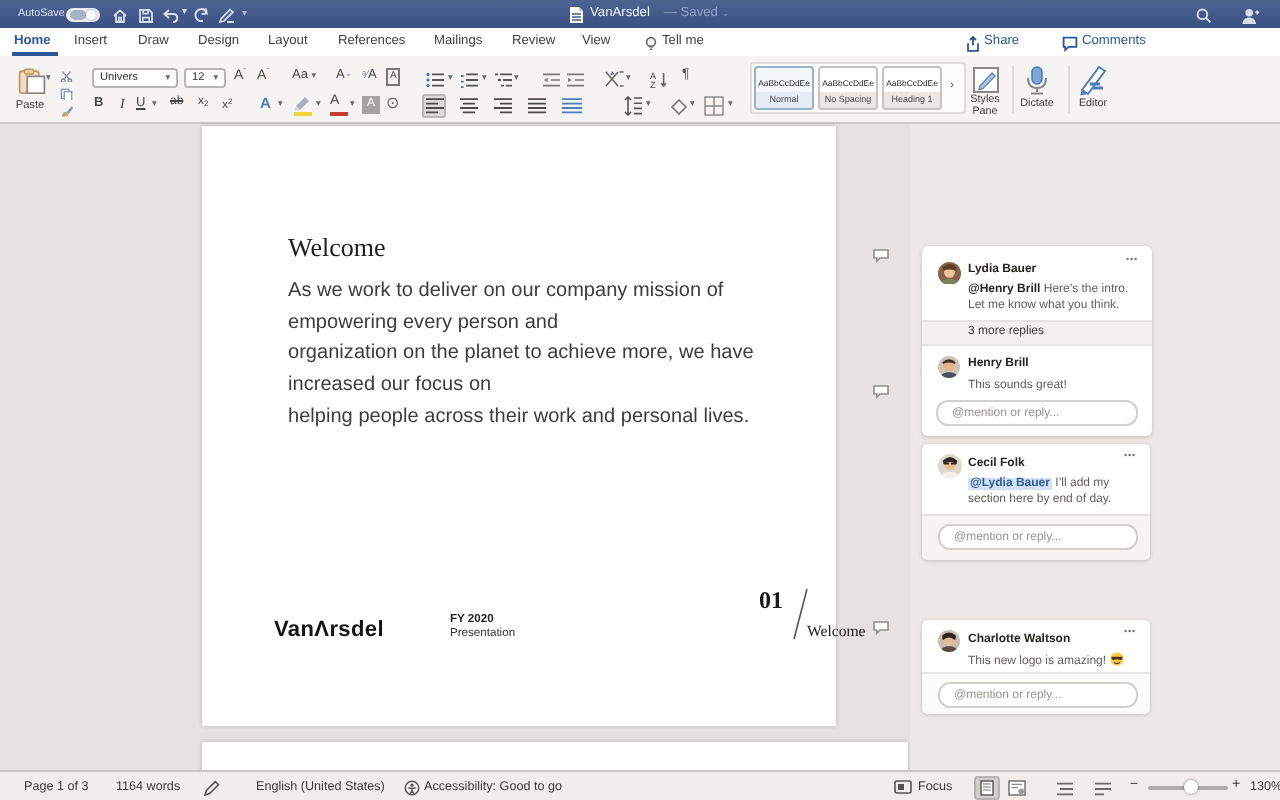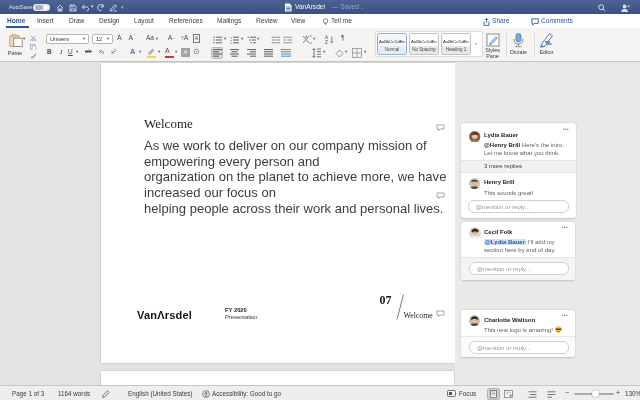--- a/index.html
+++ b/index.html
@@ -19,21 +19,21 @@
   
   #ribbon{position:absolute;top:28px;left:0;width:640px;height:34px;background:#f5f4f3;border-bottom:1px solid #c9c7c5;box-sizing:border-box;}
   .ric{position:absolute;font-size:6.5px;color:#47484a;}
   .combo{position:absolute;background:#fff;border:1px solid #b8b6b4;border-radius:2px;box-sizing:border-box;font-size:5.6px;color:#333;}
   .stybox{position:absolute;width:30px;height:22px;box-sizing:border-box;background:#fff;border:1px solid #c4c2c0;border-radius:2px;overflow:hidden;}
   .stybox .aa{position:absolute;top:4.5px;left:0;width:100%;text-align:center;font-size:4.2px;color:#2a2a2a;}
   .stybox .lbl{position:absolute;bottom:0;left:0;width:100%;height:8.5px;background:#e9e8e7;text-align:center;font-size:4.5px;line-height:8.5px;color:#4a4a4a;}
   .rlabel{position:absolute;font-size:5.4px;color:#3b3a39;text-align:center;line-height:5.6px;}
   .vsep{position:absolute;width:1px;background:#dddcda;top:5px;height:24px;}
   
-  #page1{position:absolute;left:101px;top:63px;width:360px;height:300px;background:#fff;box-shadow:0 0 2px rgba(0,0,0,0.22);}
+  #page1{position:absolute;left:101px;top:63px;width:317px;height:300px;background:#fff;box-shadow:0 0 2px rgba(0,0,0,0.22);}
   #page2{position:absolute;left:101px;top:371px;width:353px;height:15px;background:#fff;box-shadow:0 0 2px rgba(0,0,0,0.22);}
   
   #panel{position:absolute;left:455px;top:62px;width:185px;height:324px;background:#eae9e8;}
   .card{position:absolute;background:#fff;border-radius:3px;box-shadow:0 0.5px 2px rgba(0,0,0,0.18);}
   .cname{position:absolute;font-size:6px;font-weight:bold;color:#252423;}
   .cbody{position:absolute;font-size:6px;color:#605e5c;line-height:8.6px;}
   .dots{position:absolute;font-size:4.6px;color:#797775;letter-spacing:0.4px;}
   .cinput{position:absolute;background:#fff;border:1px solid #d2d0ce;border-radius:6px;box-sizing:border-box;font-size:6px;color:#979593;}
   .cinput span{position:absolute;left:7px;top:3px;}
   
@@ -275,26 +275,26 @@
     <svg class="abs" style="left:539px;top:3.5px;" width="15" height="16" viewBox="0 0 15 16">
         <path d="M2 13 L10.5 1.5 L13.5 3.5 L5 15 Z" fill="#fff" stroke="#4a7ebb" stroke-width="1"></path>
         <path d="M2 13 L5 15 L1 15.8 Z" fill="#4a7ebb"></path>
         <path d="M6 10 H11 M7.5 12 H12.5" stroke="#4a7ebb" stroke-width="1.4"></path>
       </svg>
     <div class="rlabel" style="left:533px;top:22px;width:27px;">Editor</div>
   </div>
 
   <div id="page1">
     <div class="abs" style="left:43px;top:53px;font-family:'Liberation Serif',serif;font-size:13px;color:#1d1d1d;">Welcome</div>
-    <div class="abs" style="left:43px;top:74.8px;font-size:13px;line-height:15.8px;color:#3c3c3c;letter-spacing:0.02px;">As we work to deliver on our company mission of empowering every person and<br>organization on the planet to achieve more, we have increased our focus on<br>helping people across their work and personal lives.</div>
+    <div class="abs" style="left:43px;top:74.8px;font-size:10px;line-height:15.8px;color:#3c3c3c;letter-spacing:0.02px;">As we work to deliver on our company mission of empowering every person and<br>organization on the planet to achieve more, we have increased our focus on<br>helping people across their work and personal lives.</div>
 
     <div class="abs" style="left:36px;top:245.5px;font-size:11px;font-weight:bold;color:#141414;letter-spacing:0.2px;">VanΛrsdel</div>
     <div class="abs" style="left:124px;top:243.5px;font-size:5.8px;font-weight:bold;color:#222;">FY 2020</div>
     <div class="abs" style="left:124px;top:251px;font-size:5.8px;color:#333;">Presentation</div>
-    <div class="abs" style="left:278.5px;top:230px;font-family:'Liberation Serif',serif;font-size:12px;font-weight:bold;color:#1a1a1a;">07</div>
+    <div class="abs" style="left:278.5px;top:230px;font-family:'Liberation Serif',serif;font-size:12px;font-weight:bold;color:#1a1a1a;">01</div>
     <svg class="abs" style="left:294px;top:231px;" width="10" height="26" viewBox="0 0 10 26">
         <line x1="8.5" y1="0.5" x2="2" y2="25.5" stroke="#555" stroke-width="0.8"></line>
       </svg>
     <div class="abs" style="left:302.5px;top:247.5px;font-family:'Liberation Serif',serif;font-size:7.8px;color:#222;">Welcome</div>
 
     <svg class="abs" style="left:335px;top:61px;" width="9" height="8" viewBox="0 0 9 8">
         <path d="M1 1 H8 V5 H4 L2.4 6.6 V5 H1 Z" fill="#fff" stroke="#8f8f8f" stroke-width="0.8"></path>
       </svg>
     <svg class="abs" style="left:335px;top:129px;" width="9" height="8" viewBox="0 0 9 8">
         <path d="M1 1 H8 V5 H4 L2.4 6.6 V5 H1 Z" fill="#fff" stroke="#8f8f8f" stroke-width="0.8"></path>

